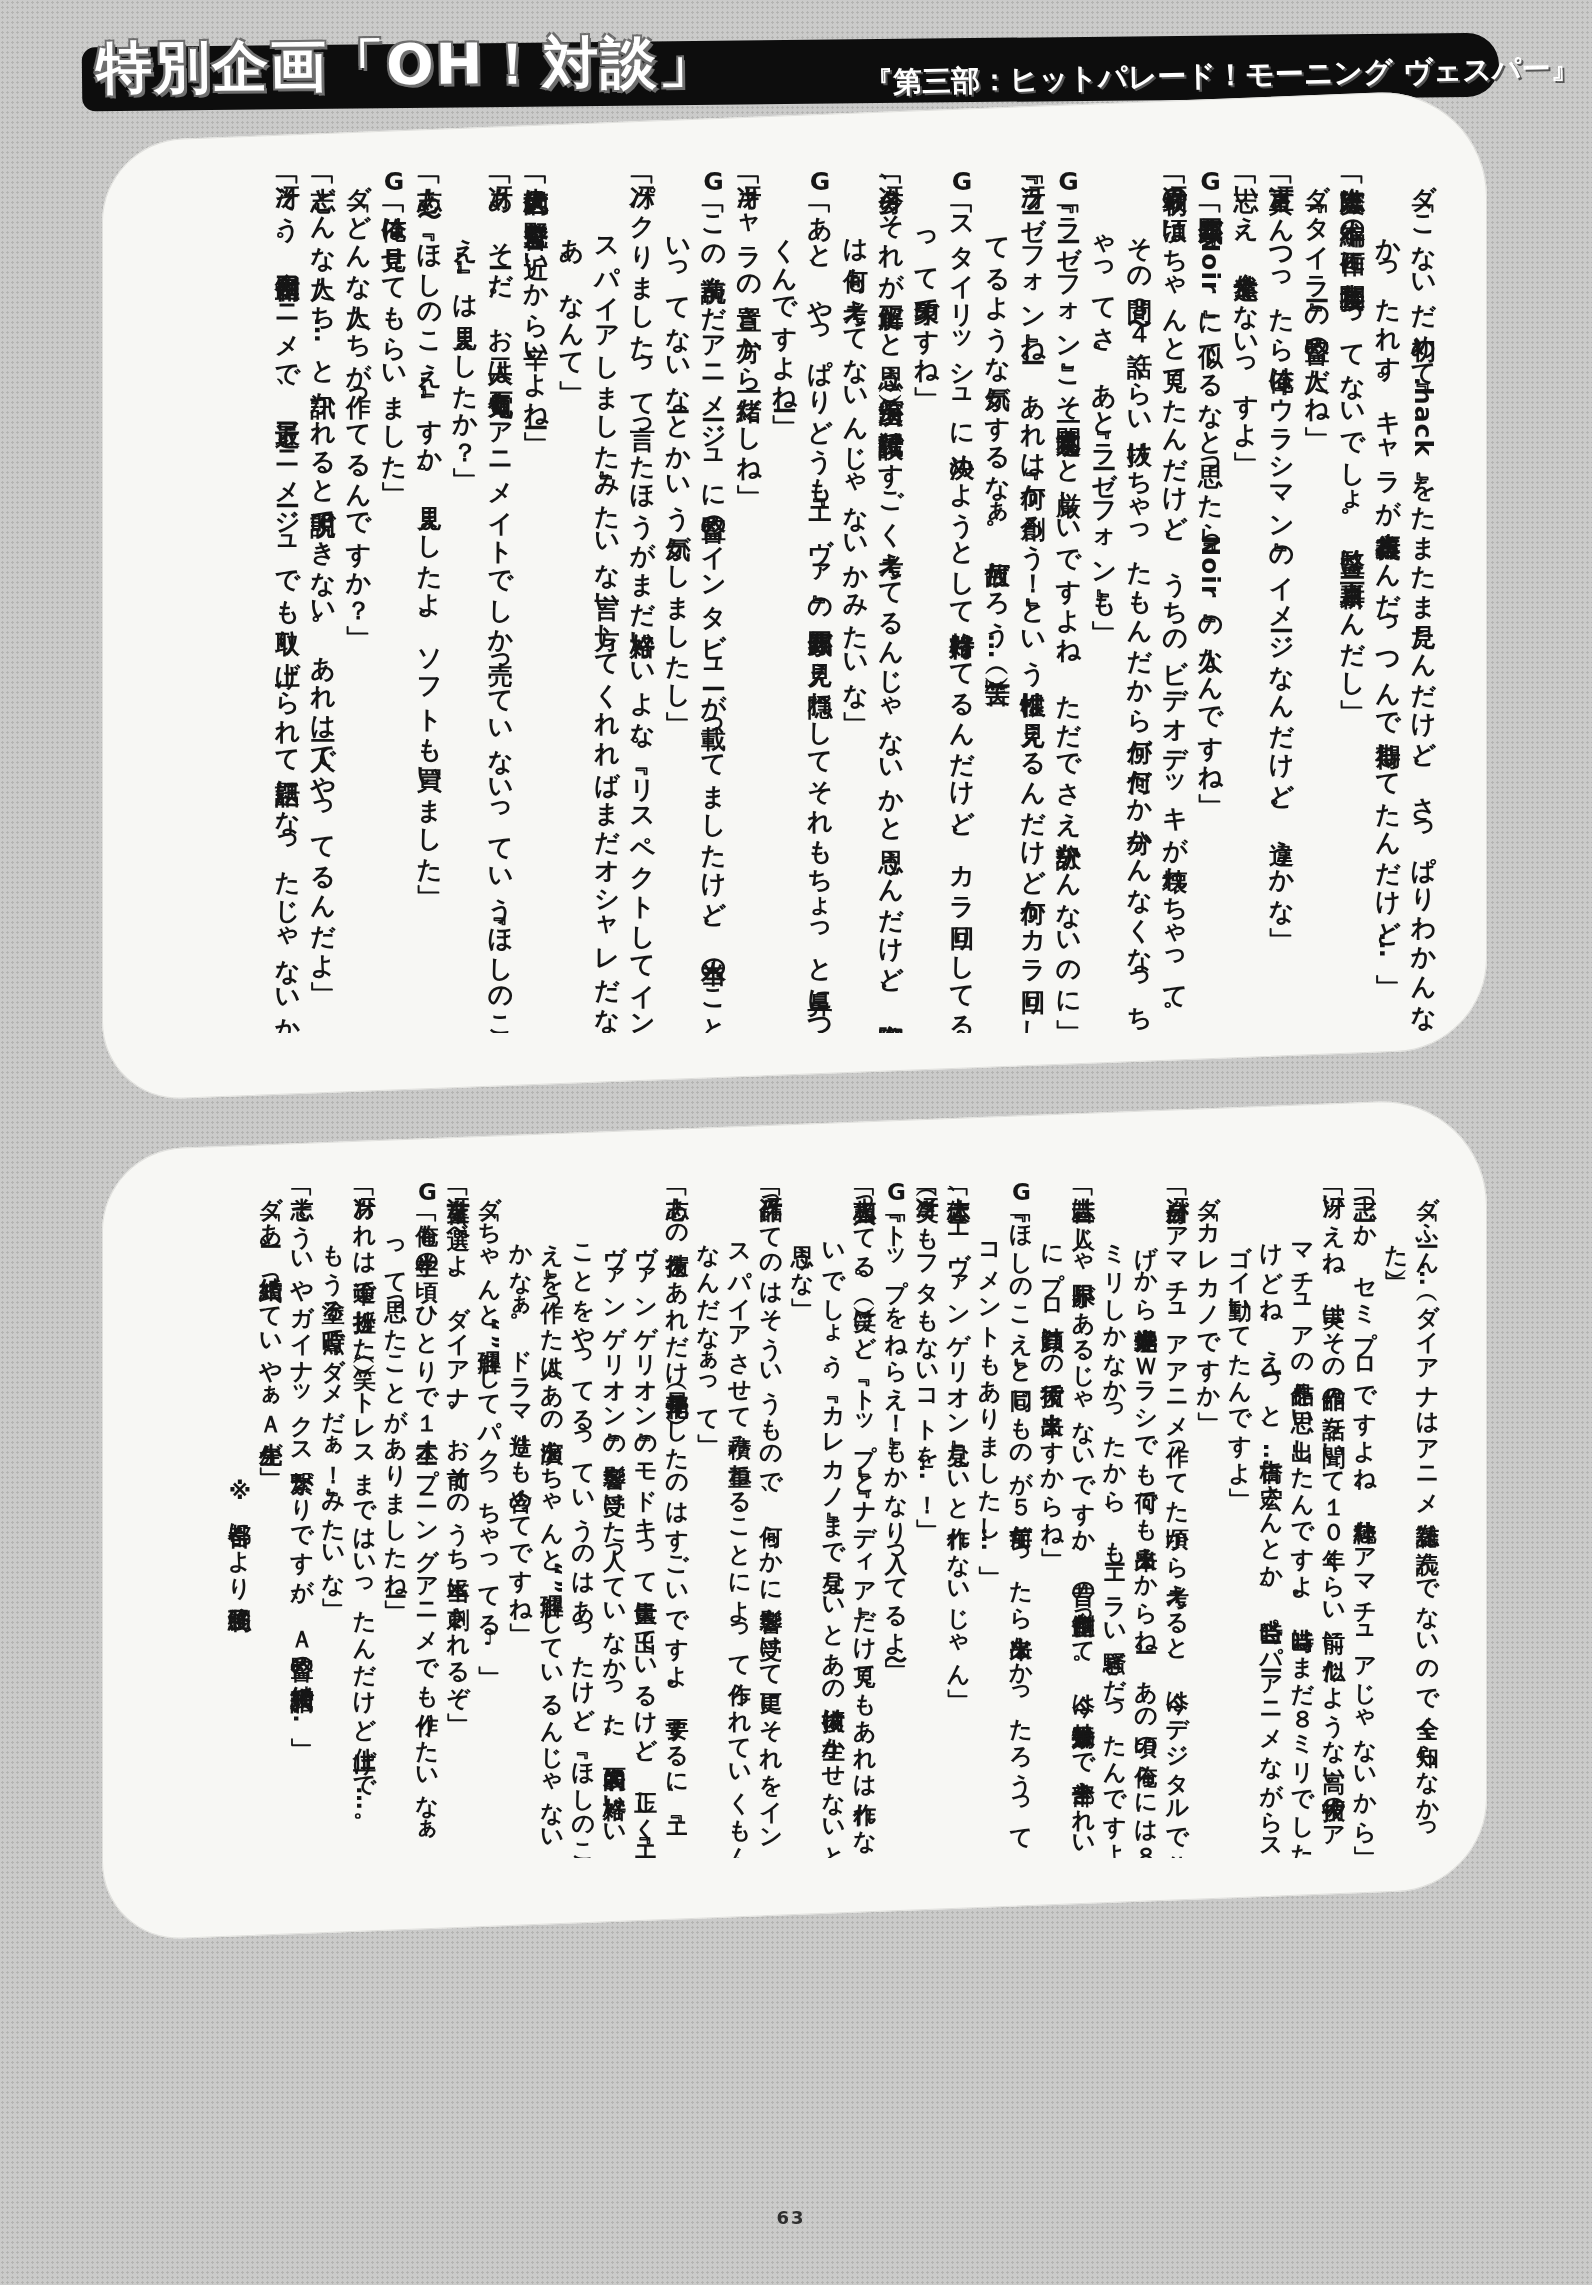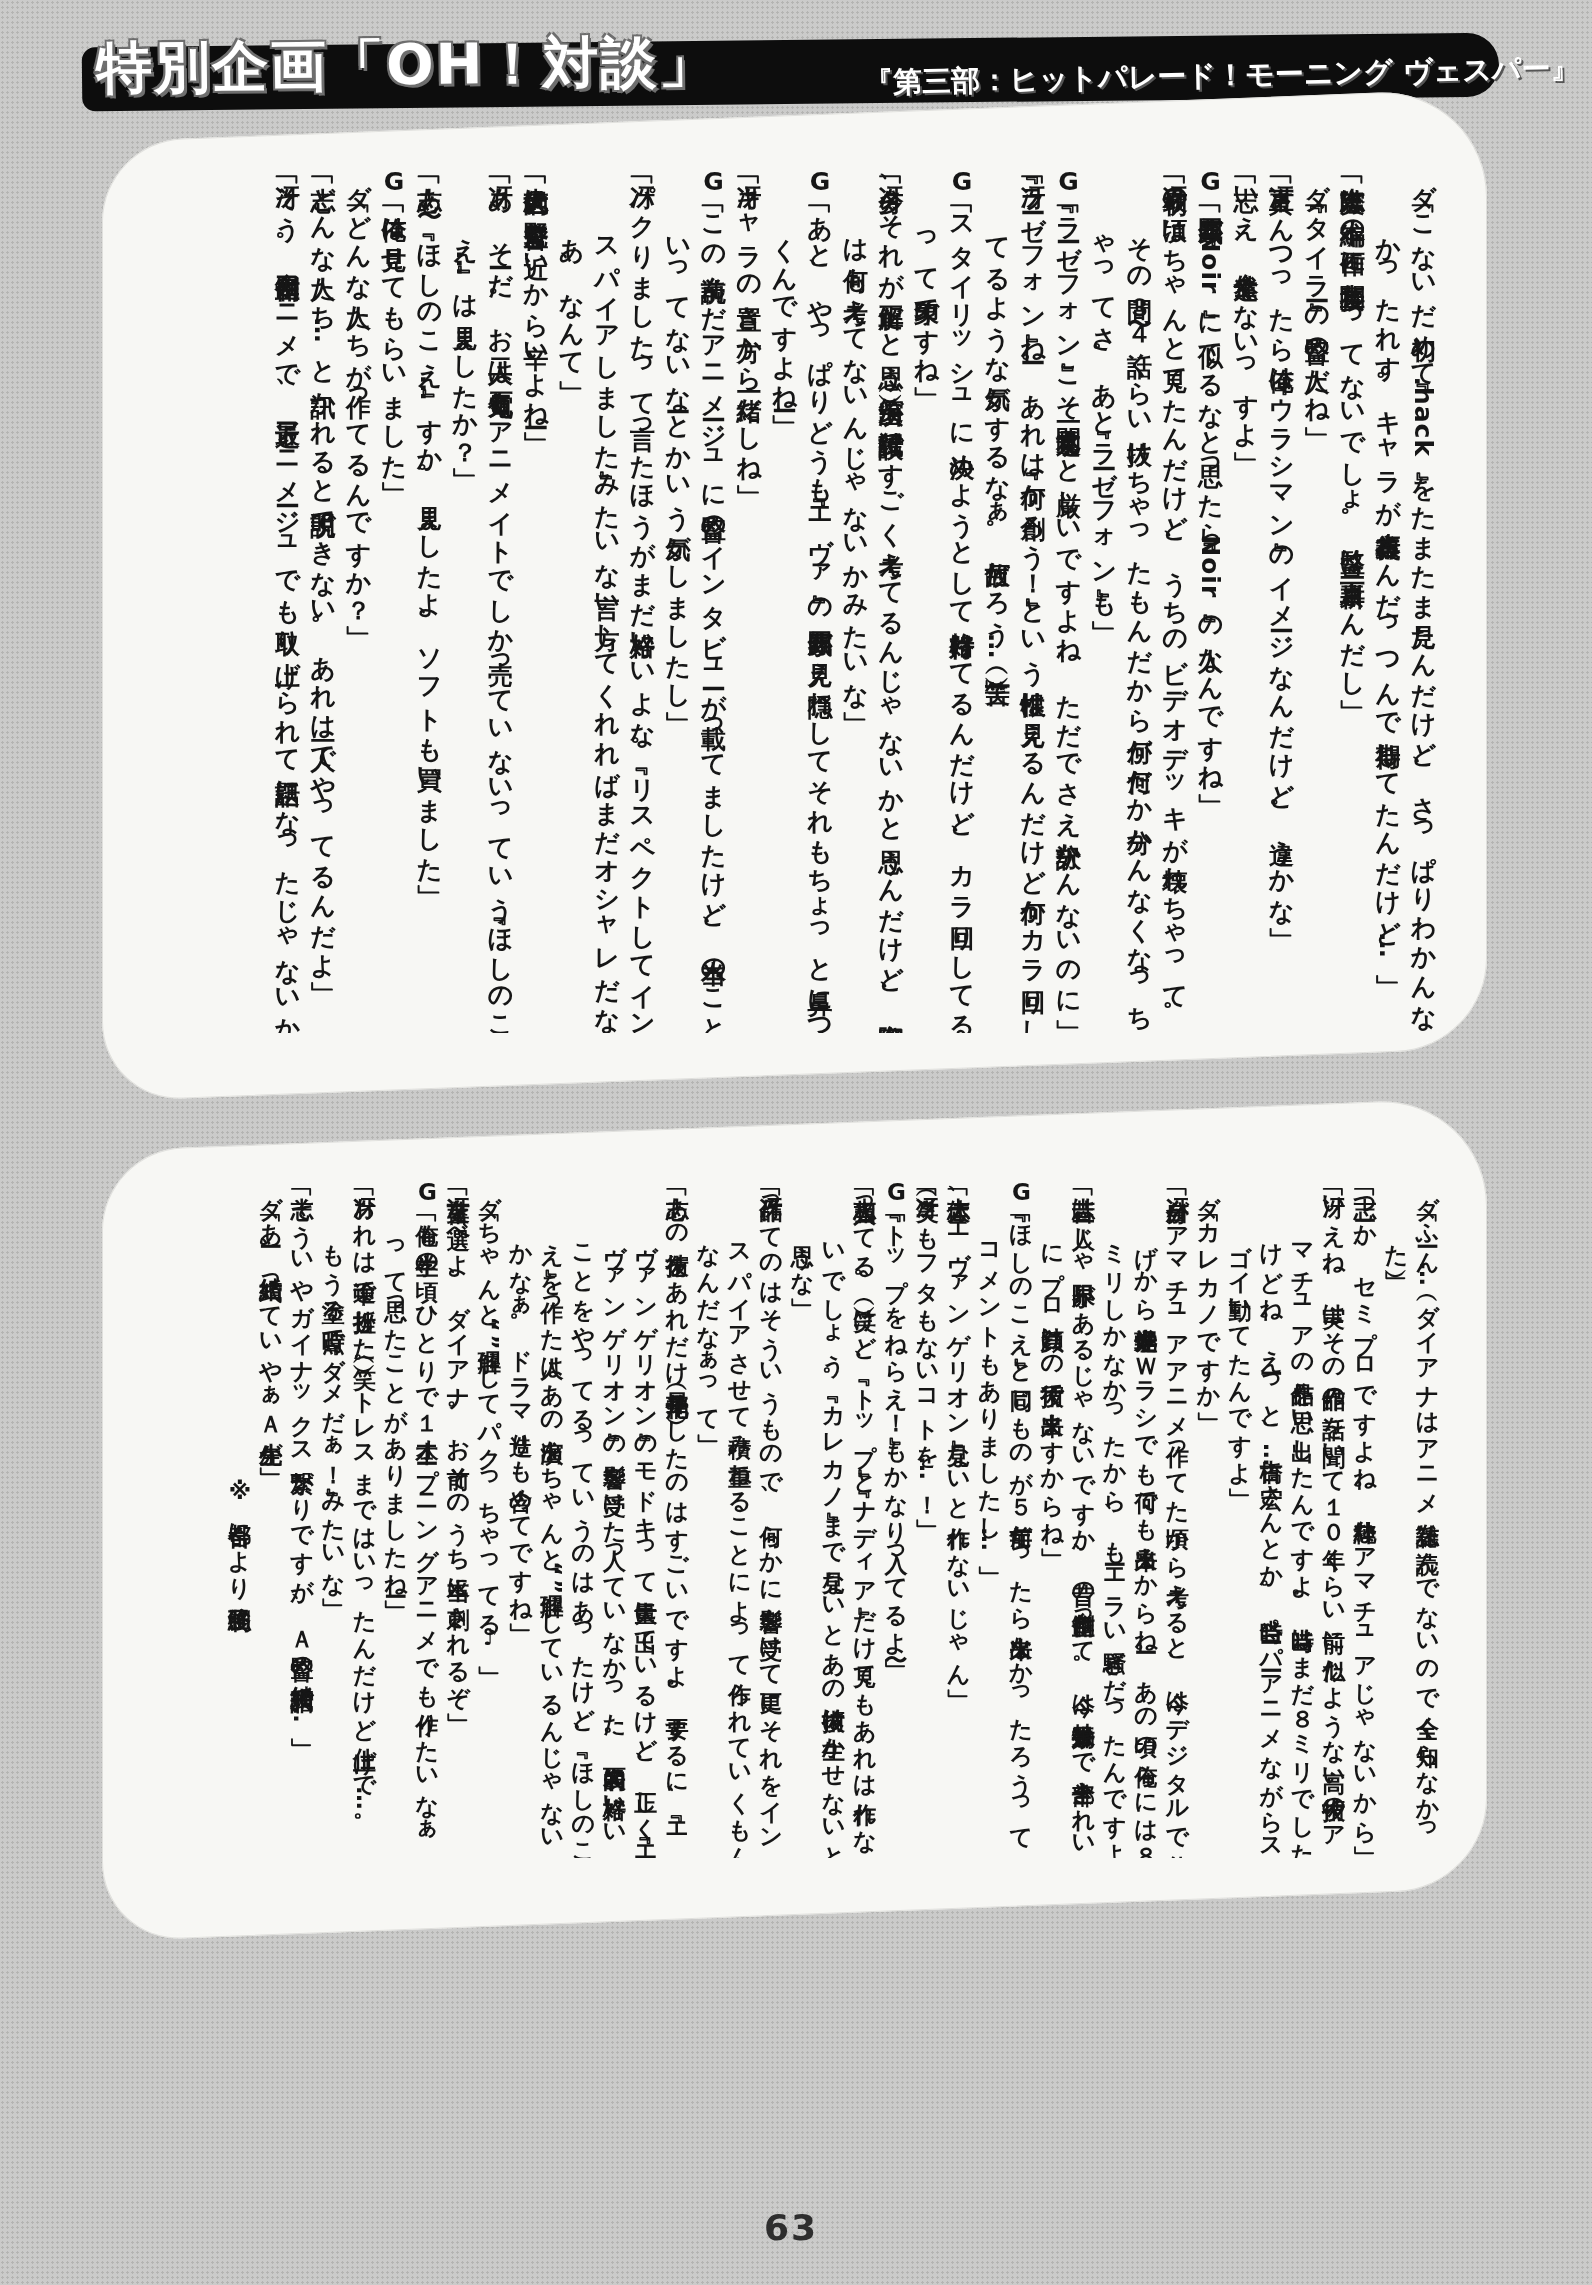--- a/index.html
+++ b/index.html
@@ -43,21 +43,21 @@
   .flow-2{left:149px;top:1179px;width:1294px;height:679px;}
   .speech{
     font-weight:600;letter-spacing:1px;
   }
   .flow-1 .speech{font-size:25px;line-height:1.42;padding-top:53px;text-indent:-53px;}
   .flow-2 .speech{font-size:23px;line-height:1.36;padding-top:49px;text-indent:-49px;}
   .speech .speaker{text-orientation:upright;}
   .speech.note{padding-top:299px;text-indent:0;}
   .page-number{
     position:absolute;left:0;right:10px;top:2207px;text-align:center;
-    font-size:36px;font-weight:600;color:#2e2e2e;letter-spacing:2px;
+    font-size:18px;font-weight:600;color:#2e2e2e;letter-spacing:2px;
   }
 </style>
 </head>
 <body>
 
 <div class="header-bar"></div>
 <div class="header-title">特別企画「OH！対談」</div>
 <div class="header-subtitle">『第三部：ヒットパレード！モーニング ヴェスパー』</div>
 
 <div class="panel panel-1"></div>

